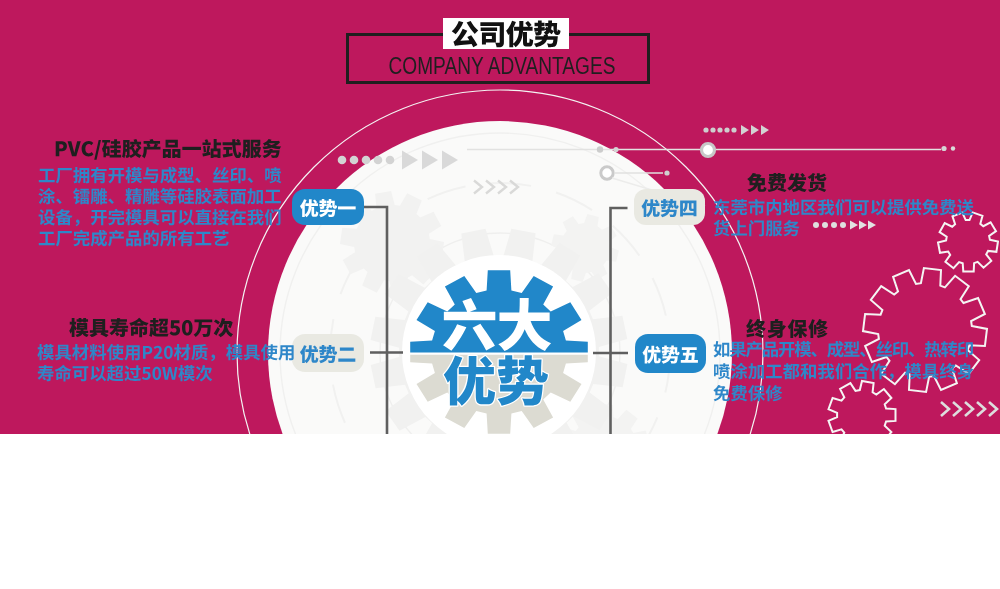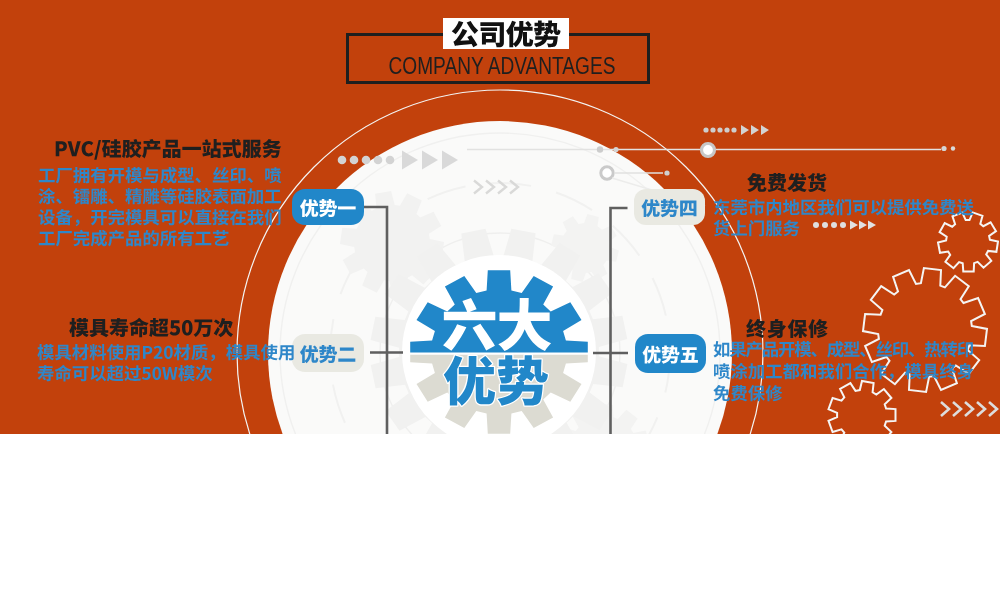--- a/index.html
+++ b/index.html
@@ -1,14 +1,14 @@
 <!DOCTYPE html>
 <html><head><meta charset="utf-8"><style>
 html,body{margin:0;padding:0;background:#ffffff;}
-#stage{position:relative;width:1000px;height:434px;overflow:hidden;background:#c2410c;}
+#stage{position:relative;width:1000px;height:434px;overflow:hidden;background:#be185d;}
 </style></head><body>
 <div id="stage">
 <svg width="1000" height="589" viewBox="0 0 1000 589">
 <defs>
         <path id="k4F18" d="M618 -443V-101C618 29 645 73 757 73C778 73 819 73 840 73C936 73 970 21 982 -156C945 -166 883 -190 855 -214C851 -81 847 -59 826 -59C816 -59 790 -59 782 -59C763 -59 760 -64 760 -101V-443ZM228 -851C181 -713 100 -576 15 -488C39 -452 78 -371 91 -335C104 -349 117 -364 130 -380V94H268V-2C301 26 335 67 354 99C543 -38 602 -244 621 -493H960V-630H843L926 -692C899 -733 841 -795 798 -838L697 -766C734 -726 780 -671 807 -630H628C630 -698 631 -768 631 -840H486L484 -630H298V-493H478C463 -299 416 -142 268 -32V-593C306 -663 339 -737 365 -808Z"></path>
         <path id="k52BF" d="M382 -347 375 -295H77V-168H329C285 -106 201 -59 31 -27C60 4 94 61 107 99C349 44 448 -47 494 -168H724C715 -94 703 -54 687 -42C675 -33 662 -31 642 -31C614 -31 551 -32 492 -37C517 -1 536 54 539 94C602 96 663 96 700 92C746 88 780 79 811 48C845 14 864 -68 878 -240C881 -258 883 -295 883 -295H525L532 -347H496C532 -370 560 -396 583 -425C615 -403 644 -382 664 -364L736 -472C751 -388 783 -339 855 -339C934 -339 968 -372 980 -491C949 -500 904 -520 878 -542C876 -490 871 -462 861 -462C846 -462 849 -587 859 -772L727 -771H674L676 -855H542L540 -771H433V-652H531L523 -610L479 -634L416 -548L413 -626L306 -614V-648H408V-774H306V-854H174V-774H52V-648H174V-600L35 -587L56 -458L174 -472V-455C174 -443 170 -440 157 -440C144 -440 100 -440 64 -441C80 -407 96 -356 101 -320C168 -320 218 -322 257 -341C296 -360 306 -392 306 -452V-488L418 -503L417 -529L469 -498C447 -472 419 -450 381 -431C403 -412 432 -377 449 -347ZM726 -652C726 -586 728 -528 735 -481C711 -498 678 -520 642 -542C652 -576 659 -612 664 -652Z"></path>
         <path id="k4E00" d="M35 -469V-310H967V-469Z"></path>
         <path id="k4E8C" d="M136 -720V-559H866V-720ZM53 -147V21H949V-147Z"></path>
         <path id="k4E09" d="M117 -760V-611H883V-760ZM189 -441V-293H802V-441ZM61 -107V42H935V-107Z"></path>
         <path id="k56DB" d="M70 -773V62H217V0H775V54H929V-773ZM217 -140V-272C245 -243 276 -199 288 -169C436 -255 456 -404 460 -633H534V-396C534 -280 556 -223 664 -223C684 -223 720 -223 739 -223L775 -224V-140ZM217 -294V-633H318C317 -460 310 -360 217 -294ZM669 -633H775V-345C761 -344 746 -343 735 -343C722 -343 700 -343 688 -343C670 -343 669 -358 669 -392Z"></path>

